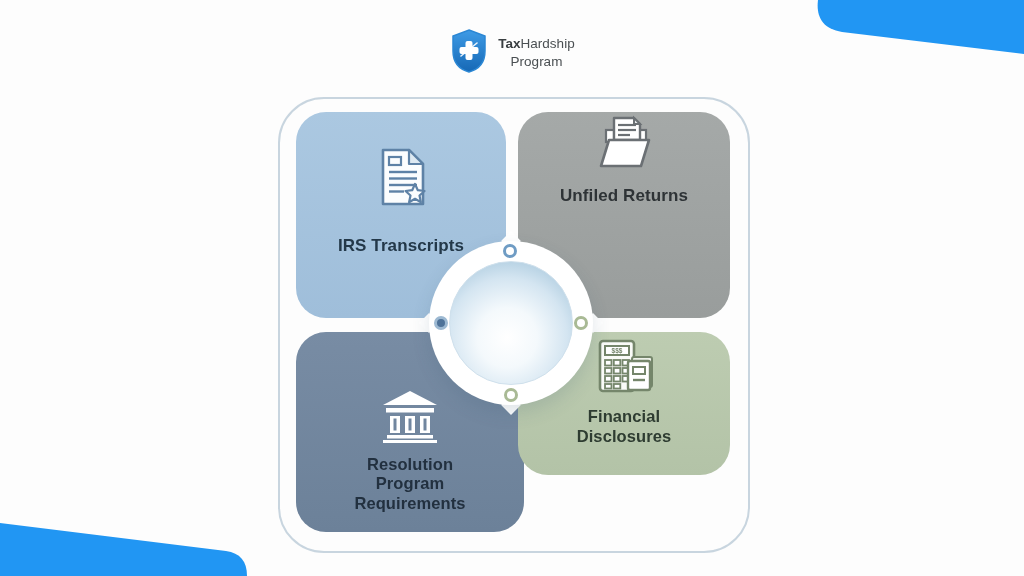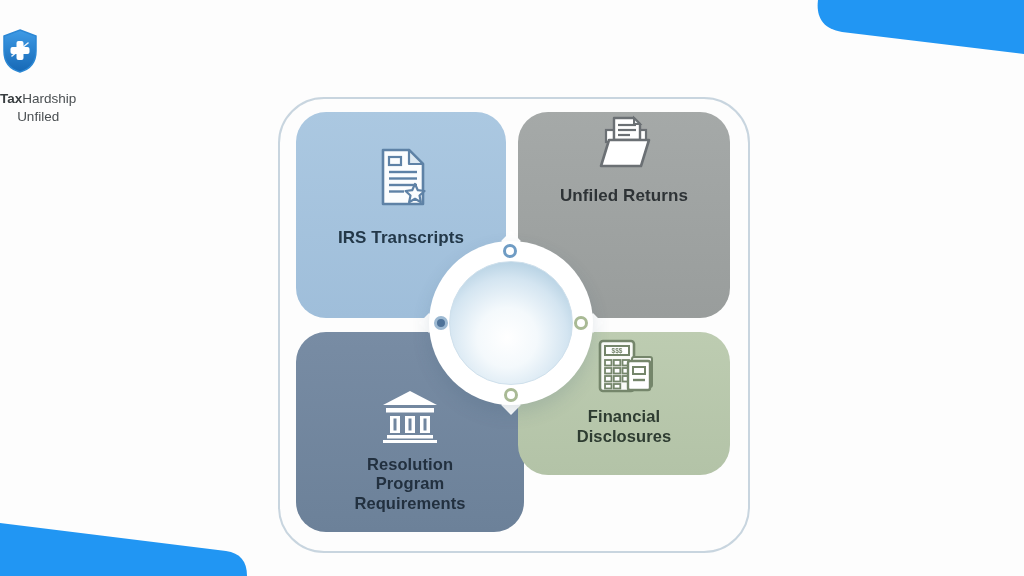--- a/index.html
+++ b/index.html
@@ -9,21 +9,21 @@
     font-family:"Liberation Sans", sans-serif;
   }
   svg { display:block; }
 
   
   .corner { position:absolute; pointer-events:none; }
   .corner-tr { top:0; right:0; }
   .corner-bl { bottom:0; left:0; }
 
   
-  .logo { position:absolute; top:28px; left:0; right:0; display:flex; justify-content:center; align-items:flex-start; gap:9px;flex-direction:column; }
+  .logo { position:absolute; top:28px; left:0; right:0; display:flex; justify-content:center; align-items:flex-start; gap:9px; }
   .logo-text { text-align:center; font-size:13.5px; line-height:1.35; color:#4a4f52; padding-top:7px; }
   .logo-text .b { font-weight:bold; color:#393e41; }
 
   
   .frame-outline {
     position:absolute; left:278px; top:97px; width:468px; height:452px;
     border:2px solid rgba(148,174,194,.5); border-radius:46px; z-index:0;
   }
 
   
@@ -31,21 +31,21 @@
   .card-tl { left:296px; top:112px; width:210px; height:206px; border-radius:30px;
              background:linear-gradient(180deg,#abc8e1 0%,#9fbeda 100%); padding-top:34px; }
   .card-tr { left:518px; top:112px; width:212px; height:206px; border-radius:30px;
              background:linear-gradient(180deg,#a5a9a8 0%,#999d9c 100%); }
   .card-bl { left:296px; top:332px; width:228px; height:200px; border-radius:30px;
              background:linear-gradient(180deg,#788ca4 0%,#6c8199 100%); justify-content:flex-end; padding-bottom:18px; }
   .card-br { left:518px; top:332px; width:212px; height:143px; border-radius:30px;
              background:linear-gradient(180deg,#bdccb1 0%,#b3c3a7 100%); justify-content:flex-end; padding-bottom:28px; }
 
   .card-label { font-weight:bold; text-align:center; line-height:1.2; letter-spacing:.1px; }
-  .label-tl { font-size:17px; color:#233849; margin-top:20px; }
+  .label-tl { font-size:17px; color:#233849; margin-top:28px; }
   .label-tr { font-size:17px; color:#2e3336; margin-top:14px; }
   .label-bl { font-size:16.5px; color:#22303f; margin-top:12px; max-width:142px; }
   .label-br { font-size:16.5px; color:#2e3c31; margin-top:12px; max-width:122px; }
 
   
   .tip { position:absolute; width:14px; height:14px; background:#ffffff; transform:rotate(45deg); z-index:3; }
   .tip-n { left:504px; top:234px; } .tip-s { left:504px; top:398px; }
   .tip-w { left:422px; top:316px; } .tip-e { left:586px; top:316px; }
   .hub-ring {
     position:absolute; left:429px; top:241px; width:164px; height:164px; border-radius:50%;
@@ -82,21 +82,21 @@
             <stop offset="1" stop-color="#1668b5"></stop>
         </linearGradient>
       </defs>
       <path d="M20 2 L36 8 V23 C36 35 29 41.5 20 44 C11 41.5 4 35 4 23 V8 Z" fill="url(#shg)" stroke="#2b87d4" stroke-width="1.5"></path>
       <rect x="16.5" y="13" width="7" height="19" rx="2" fill="#ffffff"></rect>
       <rect x="10.5" y="19" width="19" height="7" rx="2" fill="#ffffff"></rect>
       <line x1="12" y1="28" x2="28" y2="15" stroke="#ffffff" stroke-width="1.6" stroke-linecap="round" opacity="0.9"></line>
     </svg>
     <div class="logo-text">
       <div><span class="b">Tax</span><span>Hardship</span></div>
-      <div>Unfiled</div>
+      <div>Program</div>
     </div>
   </div>
 
   <div class="frame-outline"></div>
 
   <div class="card card-tl">
     <svg width="56" height="62" viewBox="0 0 56 62">
       <path d="M10,4 H36 L50,18 V58 H10 Z" fill="#fbfdfe" stroke="#5e82a6" stroke-width="2.6" stroke-linejoin="round"></path>
       <path d="M36,4 V18 H50 Z" fill="#dde9f2" stroke="#5e82a6" stroke-width="2.2" stroke-linejoin="round"></path>
       <rect x="16" y="11" width="12" height="8" fill="none" stroke="#5e82a6" stroke-width="2.2"></rect>

